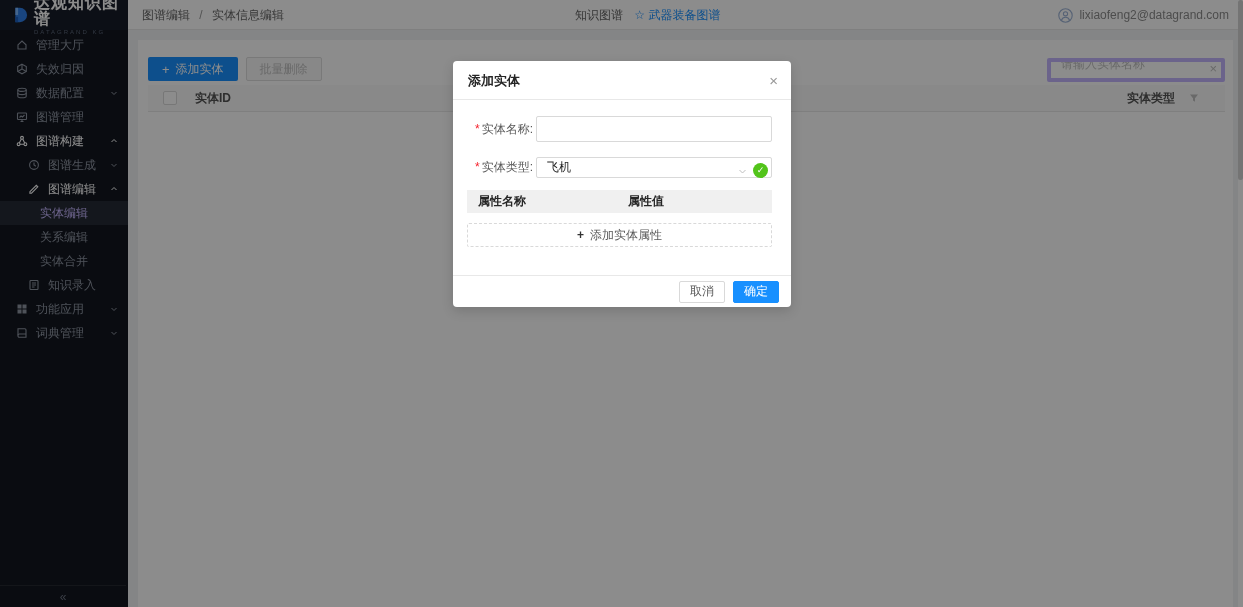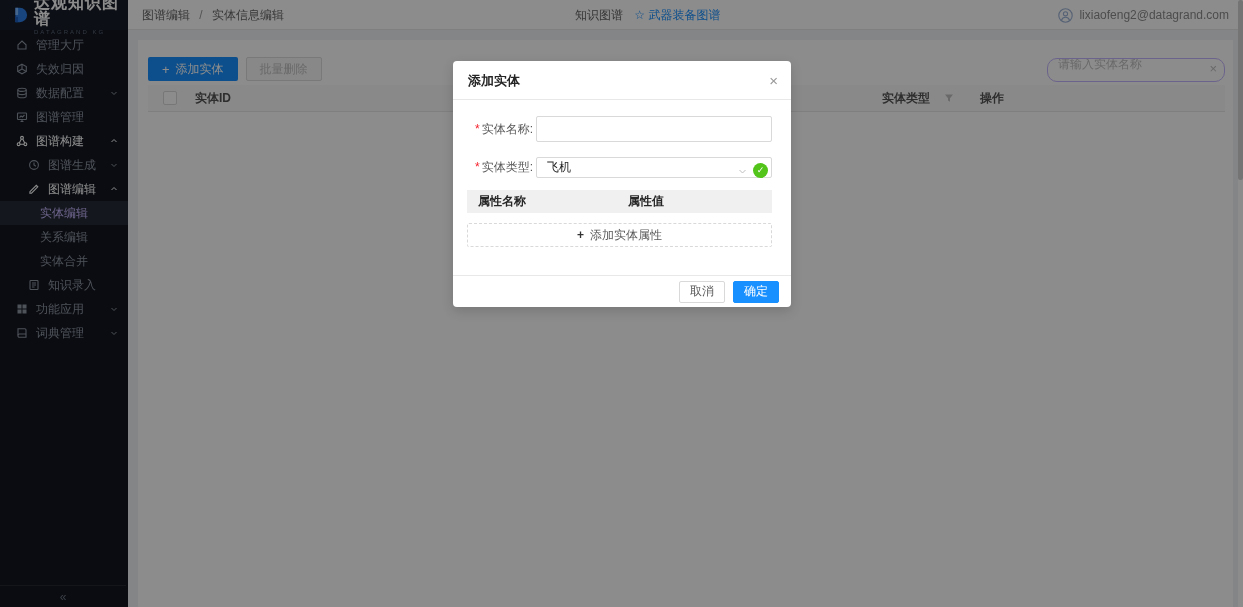--- a/index.html
+++ b/index.html
@@ -42,21 +42,21 @@
   .main { position:fixed; left:128px; top:30px; right:0; bottom:0; background:#f0f2f5; }
   .card { position:absolute; left:10px; top:10px; right:10px; bottom:0; background:#ffffff; }
   .toolbar { position:absolute; left:10px; right:8px; top:17px; height:24px; display:flex; align-items:center; }
   .btn { height:24px; border-radius:2px; font-size:12px; display:inline-flex; align-items:center;
     justify-content:center; cursor:pointer; border:1px solid transparent; }
   .btn-primary { background:#1890ff; color:#ffffff; padding:0 13px; }
   .btn-primary .plus { margin-right:6px; font-size:13px; }
   .btn-disabled { background:#f7f7f7; color:#bfbfbf; border:1px solid #dcdcdc; padding:0 13px; margin-left:8px; cursor:not-allowed; }
   .toolbar .spacer { flex:1; }
   .search-box { position:relative; width:178px; height:24px; }
-  .search-box input { width:100%; height:100%; border:1px solid #c4b5fd; border-radius:10px;
+  .search-box input { width:100%; height:100%; border:4px solid #c4b5fd; border-radius:2px;
     padding:0 24px 12px 10px; font-size:12px; color:#333; outline:none; font-family:inherit; }
   .search-box input::placeholder { color:#bfbfbf; }
   .search-clear { position:absolute; right:8px; top:4px; color:#bfbfbf; cursor:pointer; font-size:13px; }
   .thead { position:absolute; left:10px; right:8px; top:45px; height:27px; background:#fafafa;
     border-bottom:1px solid #e8e8e8; display:flex; align-items:center; color:#555555; font-weight:bold; }
   .cbx { width:14px; height:14px; border:1px solid #d9d9d9; border-radius:2px; background:#fff; margin-left:15px; cursor:pointer; }
   .col-id { margin-left:18px; }
   .col-type { width:98px; display:flex; align-items:center; }
   .col-type .funnel { margin-left:14px; display:inline-flex; cursor:pointer; }
   .col-op { width:245px; padding-left:0; }
@@ -301,21 +301,20 @@
       <span class="col-id">实体ID</span>
       <span class="spacer" style="flex:1"></span>
       <span class="col-type">
         <span>实体类型</span>
         <span class="funnel">
           <svg width="10" height="10" viewBox="0 0 10 10">
               <path d="M1 1.5 h8 L6 5.2 V8.8 L4 7.6 V5.2 Z" fill="#bfbfbf"></path>
             </svg>
         </span>
       </span>
-      <span class="col-op">操作</span>
     </div>
   </div>
 </div>
 
 <div class="scrollbar">
     <div class="thumb"></div>
   </div>
 
 <div class="mask"></div>
 

